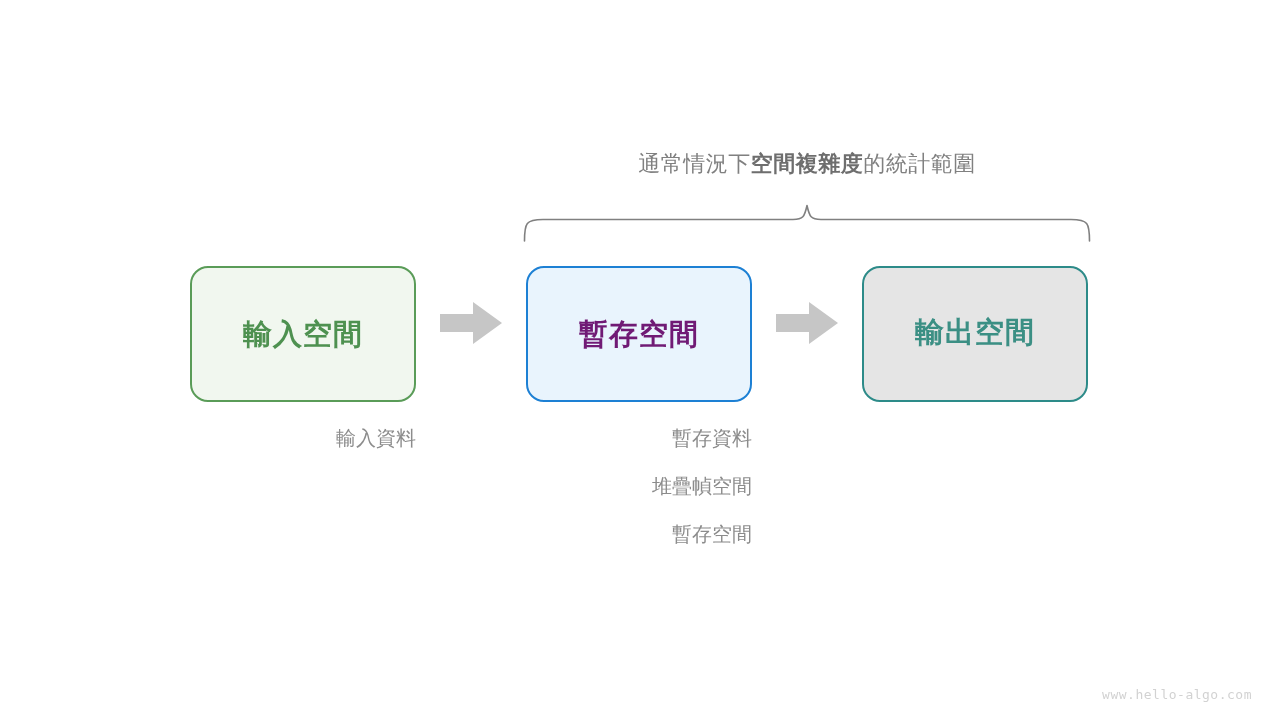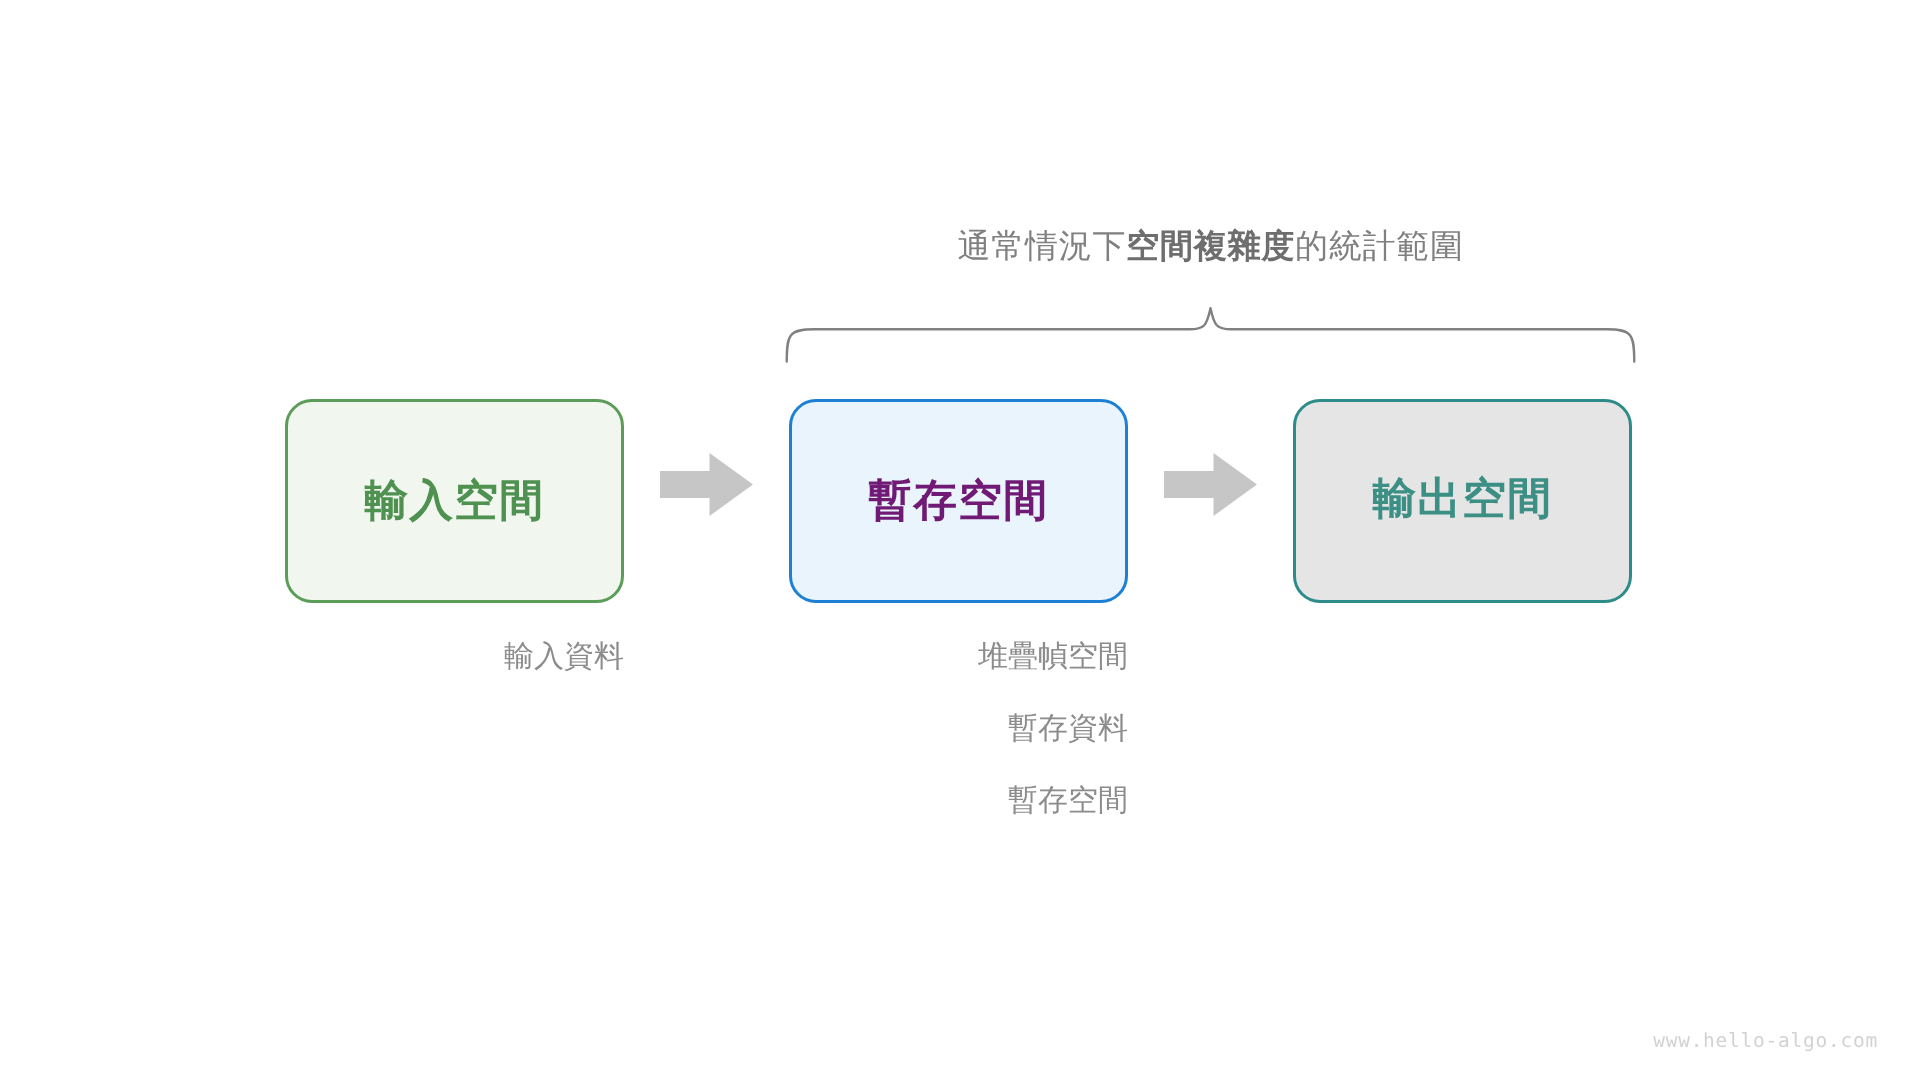--- a/index.html
+++ b/index.html
@@ -163,21 +163,21 @@
 
   <div class="box" id="box-output">
     <span class="box-label">輸出空間</span>
   </div>
 
   <div class="caption" id="caption-input">
     <span class="line">輸入資料</span>
   </div>
 
   <div class="caption" id="caption-temp">
+    <span class="line">暫存資料</span>
     <span class="line">堆疊幀空間</span>
-    <span class="line">暫存資料</span>
     <span class="line">暫存空間</span>
   </div>
 
 
   <div class="watermark">www.hello-algo.com</div>
 
 </div>
 
 </body></html>

